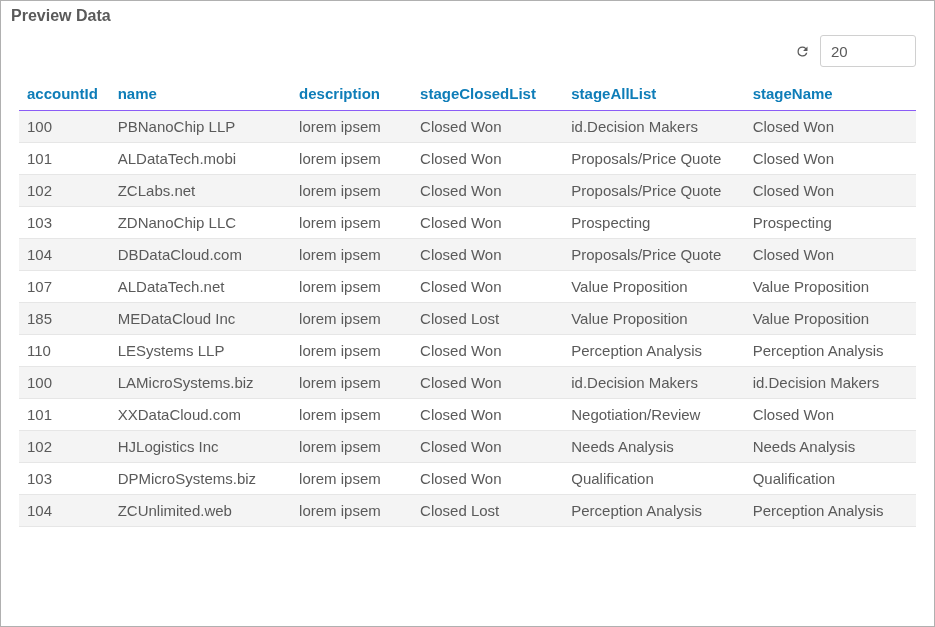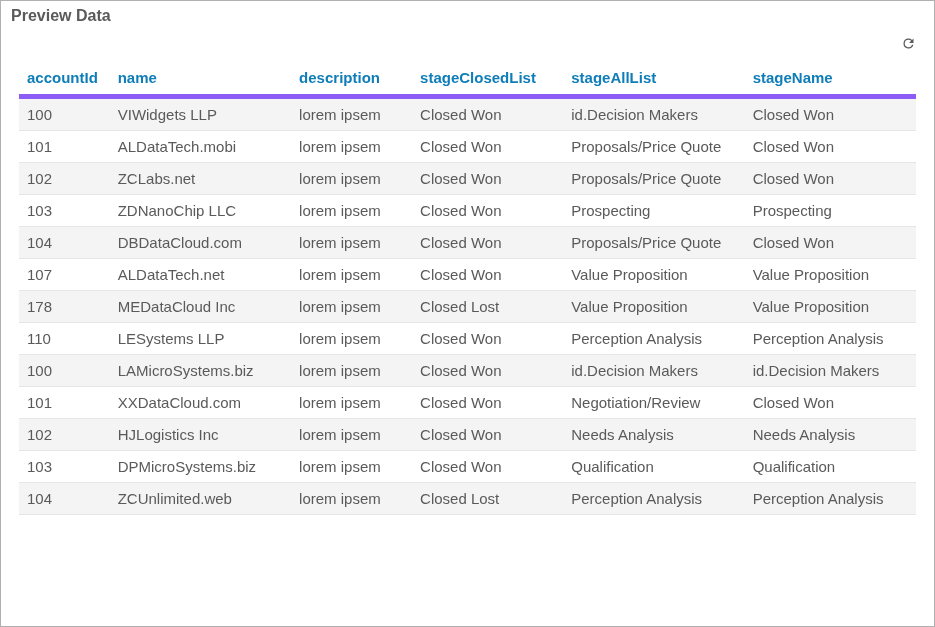--- a/index.html
+++ b/index.html
@@ -68,21 +68,21 @@
       width: 100%;
       border-collapse: collapse;
       table-layout: fixed;
     }
     thead th {
       text-align: left;
       padding: 8px 8px;
       font-size: 15px;
       font-weight: 700;
       color: #0e7db8;
-      border-bottom: 5px solid #8b5cf6;
+      border-bottom: 1px solid #8b5cf6;
       white-space: nowrap;
       cursor: pointer;
     }
     tbody td {
       padding: 7px 8px;
       font-size: 15px;
       color: #5a5a5a;
       border-bottom: 1px solid #e6e6e6;
       white-space: nowrap;
       overflow: hidden;
@@ -106,20 +106,21 @@
 
 <div class="panel">
   <div class="panel-title">Preview Data</div>
 
   <div class="toolbar">
     <span class="refresh-icon">
       <svg viewBox="0 0 24 24">
           <path d="M17.65 6.35A7.96 7.96 0 0 0 12 4a8 8 0 1 0 7.73 10h-2.08A6 6 0 1 1 12 6c1.66 0 3.14.69 4.22 1.78L13 11h7V4l-2.35 2.35z"></path>
         </svg>
     </span>
+    <input type="text" class="row-count-input" value="20" style="">
   </div>
 
   <div class="table-wrap">
     <table>
       <colgroup>
         <col class="col-accountId">
         <col class="col-name">
         <col class="col-description">
         <col class="col-stageClosedList">
         <col class="col-stageAllList">
@@ -131,21 +132,21 @@
           <th>name</th>
           <th>description</th>
           <th>stageClosedList</th>
           <th>stageAllList</th>
           <th>stageName</th>
         </tr>
       </thead>
       <tbody id="table-body">
       <tr>
             <td>100</td>
-            <td>VIWidgets LLP</td>
+            <td>PBNanoChip LLP</td>
             <td>lorem ipsem</td>
             <td>Closed Won</td>
             <td>id.Decision Makers</td>
             <td>Closed Won</td>
           </tr>
           <tr>
             <td>101</td>
             <td>ALDataTech.mobi</td>
             <td>lorem ipsem</td>
             <td>Closed Won</td>
@@ -178,21 +179,21 @@
           </tr>
           <tr>
             <td>107</td>
             <td>ALDataTech.net</td>
             <td>lorem ipsem</td>
             <td>Closed Won</td>
             <td>Value Proposition</td>
             <td>Value Proposition</td>
           </tr>
           <tr>
-            <td>178</td>
+            <td>185</td>
             <td>MEDataCloud Inc</td>
             <td>lorem ipsem</td>
             <td>Closed Lost</td>
             <td>Value Proposition</td>
             <td>Value Proposition</td>
           </tr>
           <tr>
             <td>110</td>
             <td>LESystems LLP</td>
             <td>lorem ipsem</td>

